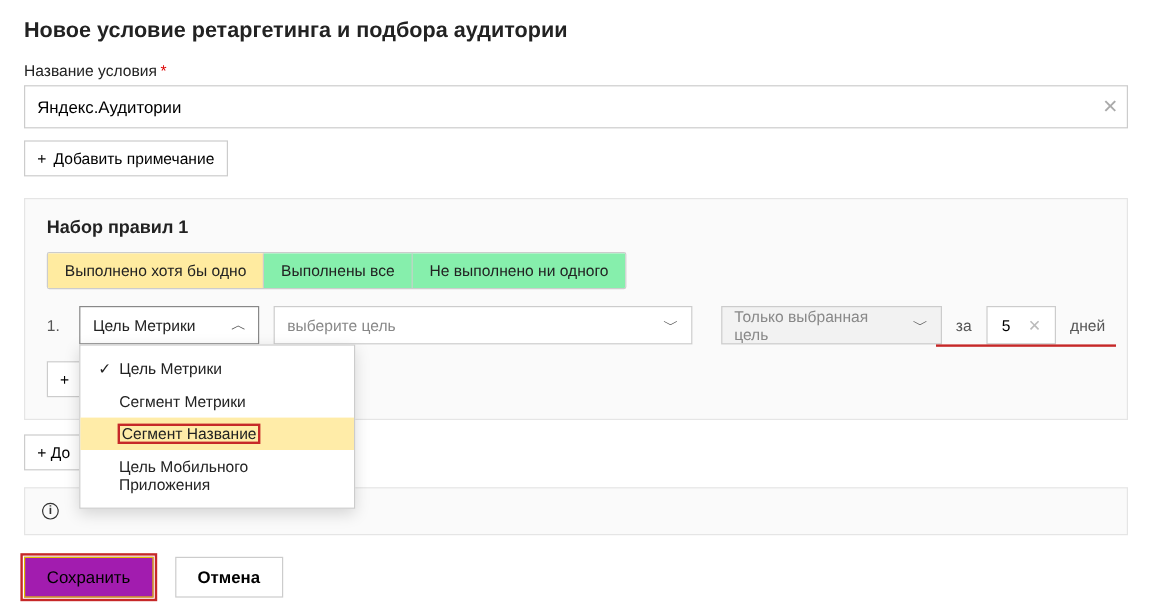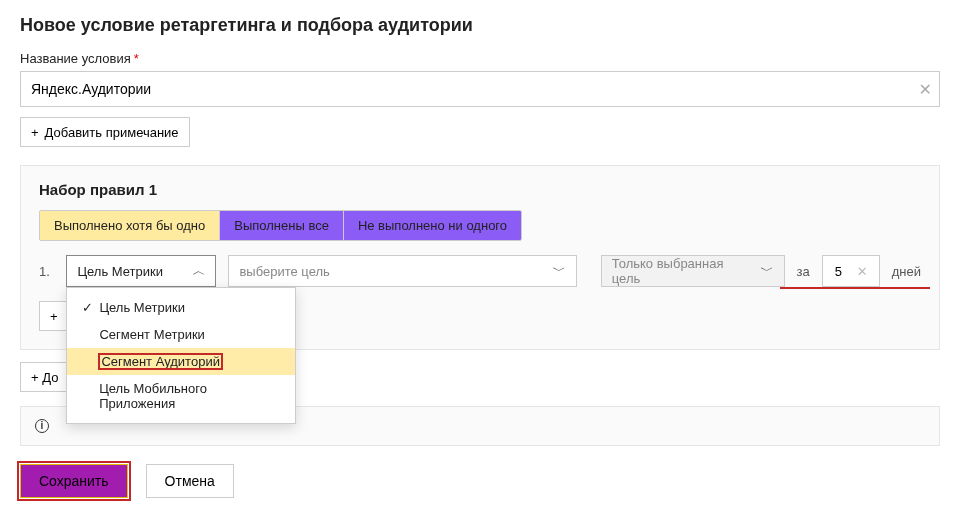--- a/index.html
+++ b/index.html
@@ -68,21 +68,21 @@
     border: 1px solid #ccc;
     border-radius: 2px;
     overflow: hidden;
     background: #fff;
   }
   .segbtn {
     padding: 7px 14px;
     font-size: 13px;
     border-right: 1px solid #ccc;
     cursor: pointer;
-    background: #8b5cf6;
+    background: #86efac;
   }
   .segbtn:last-child { border-right: none; }
   .segbtn.active { background: #ffeba0; }
   .rule-row {
     display: flex;
     align-items: center;
     gap: 12px;
     margin-top: 14px;
     position: relative;
   }
@@ -213,20 +213,21 @@
     font-size: 14px;
     cursor: pointer;
   }
   .btn-secondary {
     background: #fff;
     border: 1px solid #ccc;
     height: 34px;
     padding: 0 18px;
     font-size: 14px;
     cursor: pointer;
+    font-weight: bold;
   }
   .source-anchor { position: relative; }
 </style>
 </head>
 <body>
 
 
 
 <h1>Новое условие ретаргетинга и подбора аудитории</h1>
 
@@ -265,21 +266,21 @@
         <div class="dd-item">
           <span class="dd-check">✓</span>
           <span class="dd-text">Цель Метрики</span>
         </div>
         <div class="dd-item">
           <span class="dd-check"></span>
           <span class="dd-text">Сегмент Метрики</span>
         </div>
         <div class="dd-item highlight">
           <span class="dd-check"></span>
-          <span class="dd-text">Сегмент Аудиторий</span>
+          <span class="dd-text">Сегмент Название</span>
         </div>
         <div class="dd-item">
           <span class="dd-check"></span>
           <span class="dd-text">Цель Мобильного Приложения</span>
         </div>
       </div>
     </span>
 
     <div class="select sel-goal">
       <span style="color:#888;">выберите цель</span>

